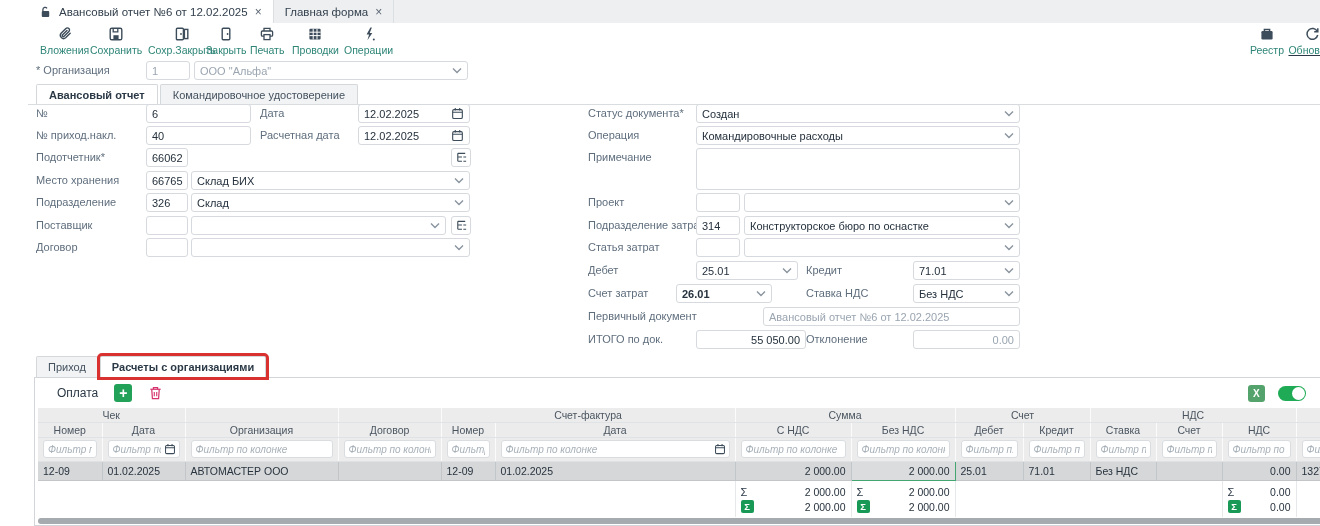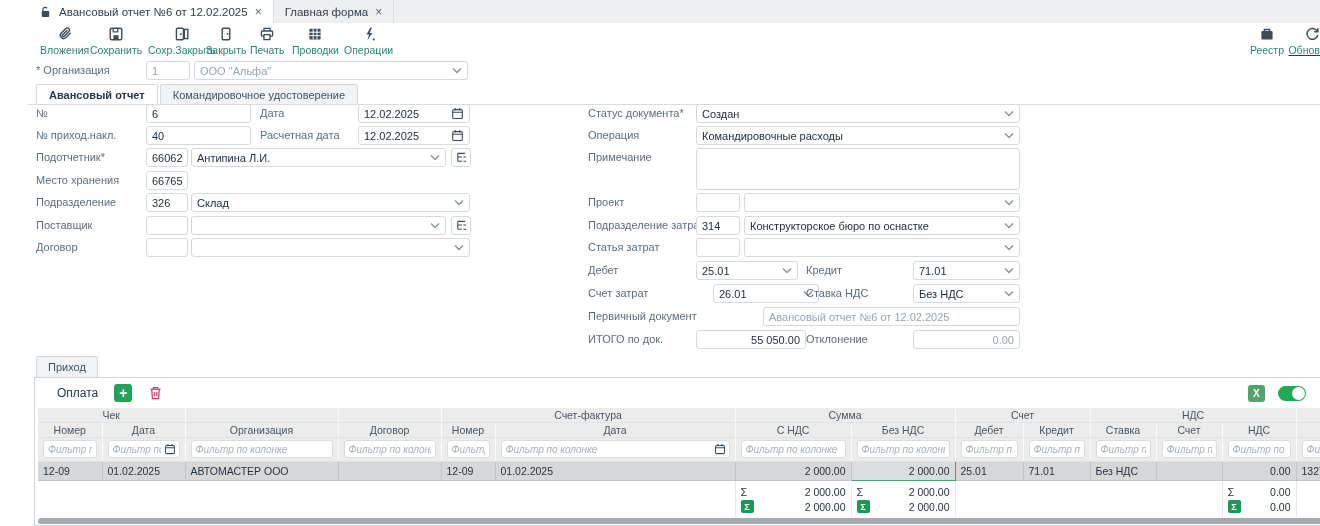--- a/index.html
+++ b/index.html
@@ -216,37 +216,37 @@
     <svg width="13" height="13" viewBox="0 0 14 14">
         <rect x="1.8" y="2.8" width="10.4" height="9.6" rx="1.4" fill="none" stroke="#3d4c5a" stroke-width="1.2"></rect>
         <path d="M1.8 5.6h10.4M4.6 1.2v2.6M9.4 1.2v2.6" stroke="#3d4c5a" stroke-width="1.2"></path>
       </svg>
     </div>
 
   <div class="lbl" style="left:8px;top:148px;">Подотчетник*</div>
   <div class="fld" style="left:118px;top:148px;width:42px;">
       <span>66062</span>
     </div>
-  <div class="fld" style="left:163px;top:148px;width:255px;">
-      <span>Антипина Л.И.</span>
-      <span class="sp"></span>
-    <svg width="10" height="7" viewBox="0 0 10 7">
-        <path d="M1 1.5l4 4 4-4" fill="none" stroke="#8a949e" stroke-width="1.4"></path>
-      </svg>
-    </div>
   <div class="sqbtn" style="left:423px;top:148px;">
     <svg width="13" height="13" viewBox="0 0 14 14">
         <path d="M3 2.5h8M3 2.5v8.5M3 6.5h4.5M3 11h4.5M9 6.5h3M9 11h3" fill="none" stroke="#3d4c5a" stroke-width="1.2"></path>
       </svg>
     </div>
 
   <div class="lbl" style="left:8px;top:171px;">Место хранения</div>
   <div class="fld" style="left:118px;top:171px;width:42px;">
       <span>66765</span>
     </div>
+  <div class="fld" style="left:163px;top:171px;width:279px;">
+      <span>Склад БИХ</span>
+      <span class="sp"></span>
+    <svg width="10" height="7" viewBox="0 0 10 7">
+        <path d="M1 1.5l4 4 4-4" fill="none" stroke="#8a949e" stroke-width="1.4"></path>
+      </svg>
+    </div>
 
   <div class="lbl" style="left:8px;top:193px;">Подразделение</div>
   <div class="fld" style="left:118px;top:193px;width:42px;">
       <span>326</span>
     </div>
   <div class="fld" style="left:163px;top:193px;width:279px;">
       <span>Склад</span>
       <span class="sp"></span>
     <svg width="10" height="7" viewBox="0 0 10 7">
         <path d="M1 1.5l4 4 4-4" fill="none" stroke="#8a949e" stroke-width="1.4"></path>
@@ -350,21 +350,21 @@
   <div class="lbl" style="left:778px;top:261px;">Кредит</div>
   <div class="fld" style="left:885px;top:261px;width:107px;">
       <span>71.01</span>
       <span class="sp"></span>
     <svg width="10" height="7" viewBox="0 0 10 7">
         <path d="M1 1.5l4 4 4-4" fill="none" stroke="#8a949e" stroke-width="1.4"></path>
       </svg>
     </div>
 
   <div class="lbl" style="left:560px;top:284px;">Счет затрат</div>
-  <div class="fld" style="left:685px;top:284px;width:106px;">
+  <div class="fld" style="left:648px;top:284px;width:96px;font-weight:bold;">
       <span>26.01</span>
       <span class="sp"></span>
     <svg width="10" height="7" viewBox="0 0 10 7">
         <path d="M1 1.5l4 4 4-4" fill="none" stroke="#8a949e" stroke-width="1.4"></path>
       </svg>
     </div>
   <div class="lbl" style="left:778px;top:284px;">Ставка НДС</div>
   <div class="fld" style="left:885px;top:284px;width:107px;">
       <span>Без НДС</span>
       <span class="sp"></span>
@@ -382,20 +382,21 @@
   <div class="fld num" style="left:668px;top:330px;width:110px;">
       <span>55 050.00</span>
     </div>
   <div class="lbl" style="left:778px;top:330px;">Отклонение</div>
   <div class="fld dis num" style="left:885px;top:330px;width:107px;">
       <span>0.00</span>
     </div>
 
   <div class="dtabs">
     <div class="dtab">Приход</div>
+    <div class="dtab active hl">Расчеты с организациями</div>
   </div>
 
   <div class="gpanel">
     <div class="gtbar">
       <span class="gtitle">Оплата</span>
       <div class="addbtn">
           <span>+</span>
         </div>
       <div class="delbtn">
         <svg width="15" height="16" viewBox="0 0 16 17">

